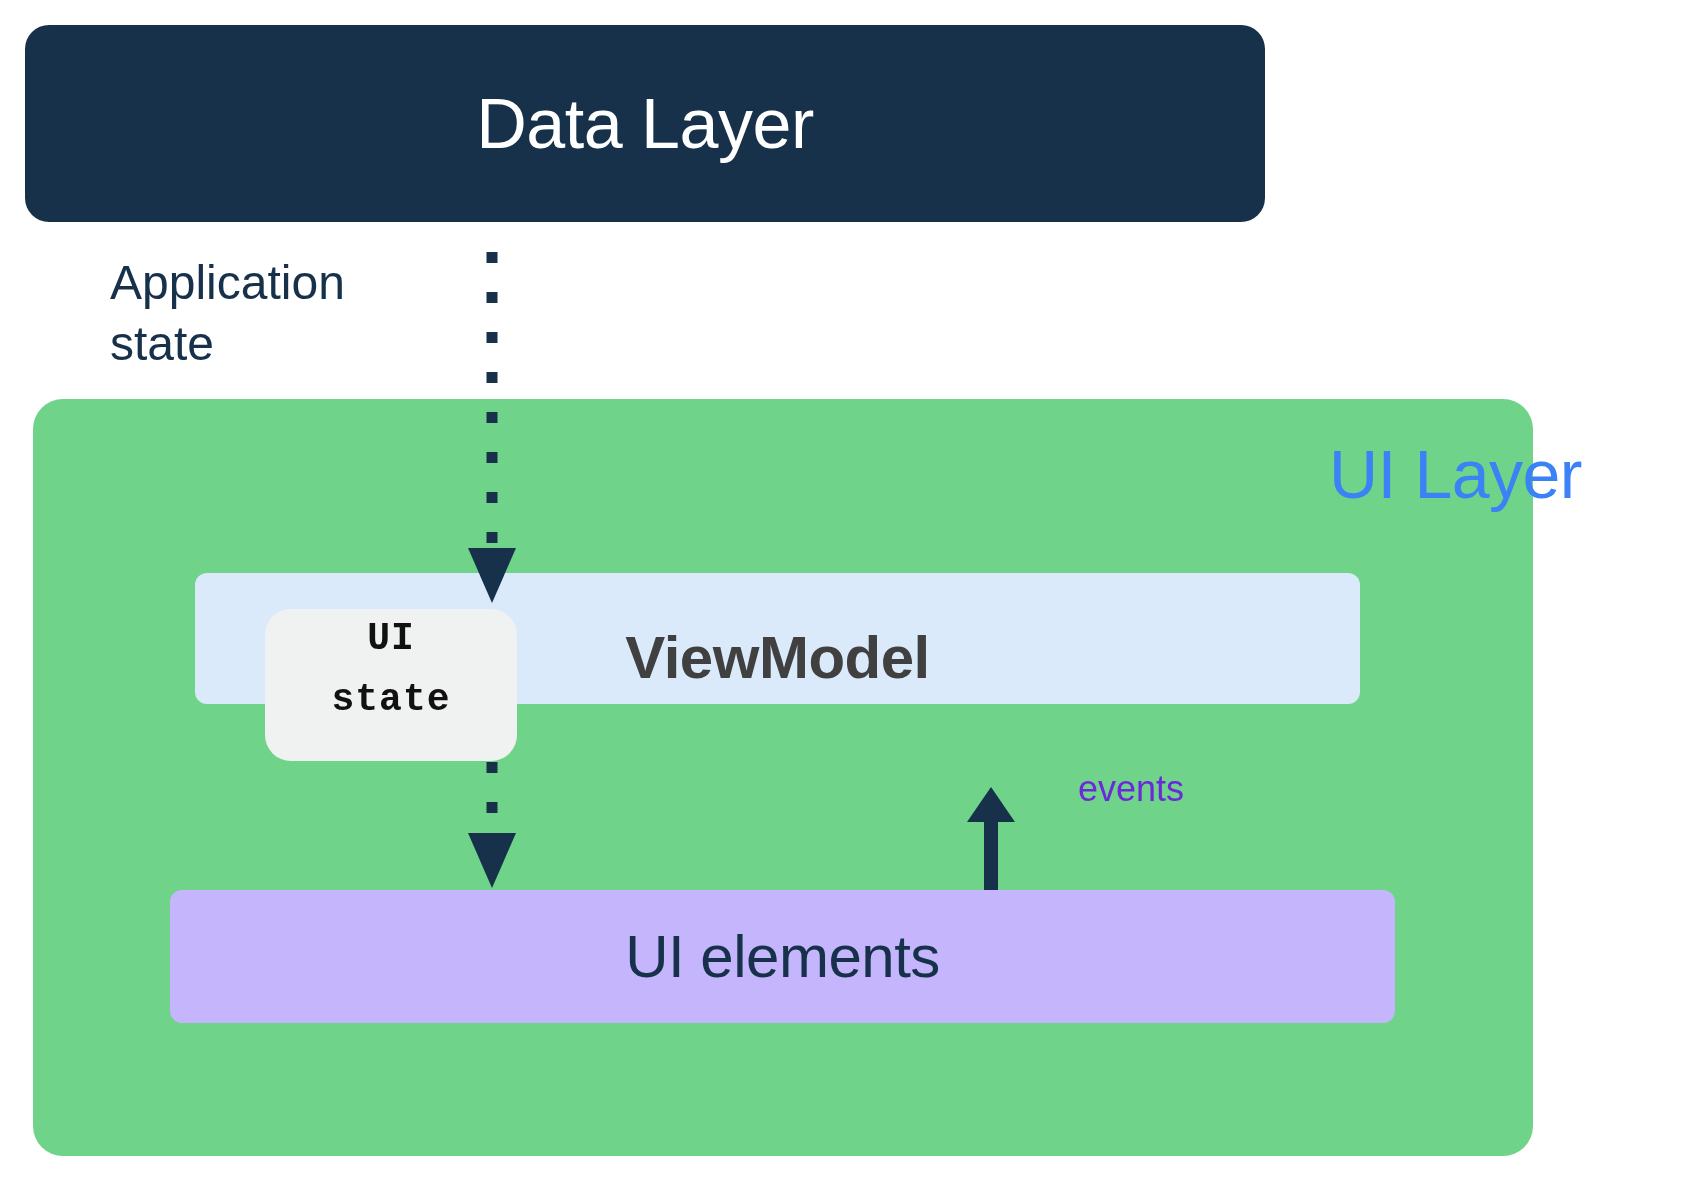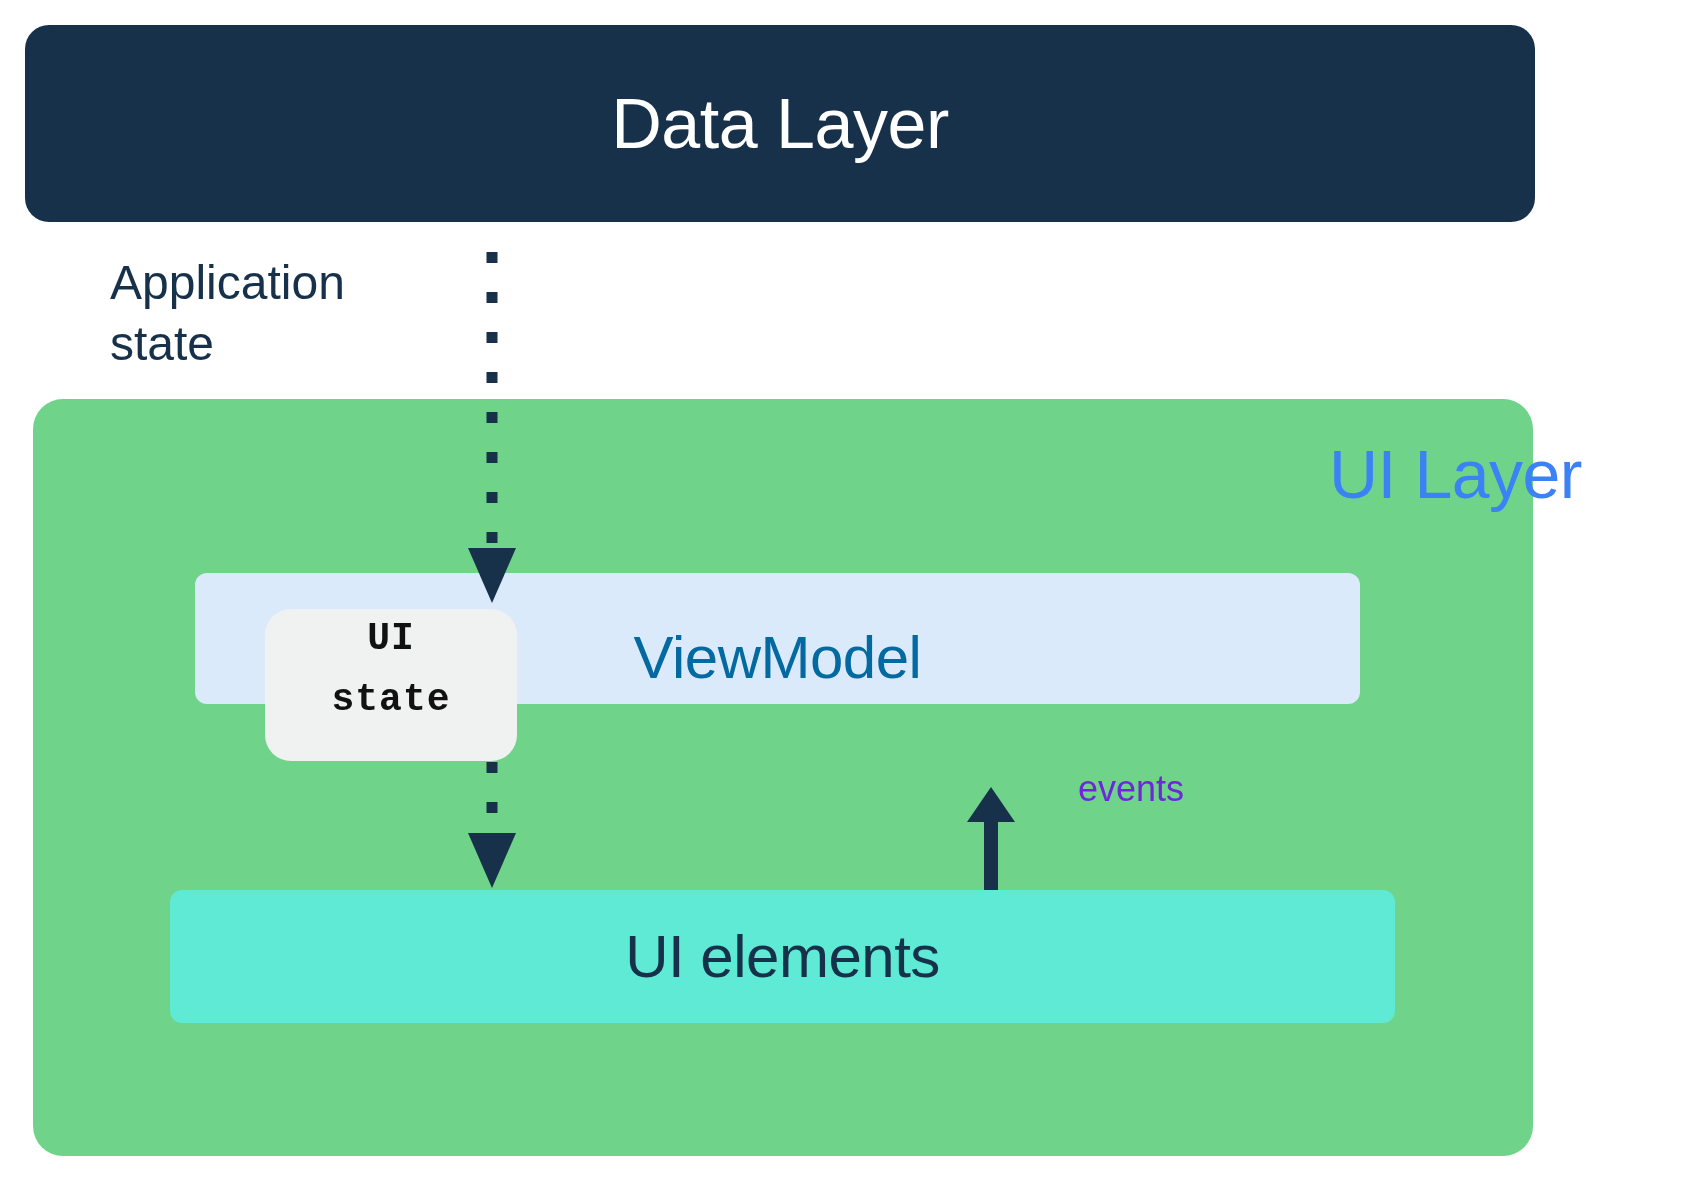--- a/index.html
+++ b/index.html
@@ -16,21 +16,21 @@
     height: 1194px;
     background: #ffffff;
     overflow: hidden;
   }
 
   
   #data-layer-box {
     position: absolute;
     left: 25px;
     top: 25px;
-    width: 1510px;
+    width: 1240px;
     height: 197px;
     background: #17314a;
     border-radius: 24px;
     display: flex;
     align-items: center;
     justify-content: center;
   }
   #data-layer-title {
     color: #ffffff;
     font-size: 70px;
@@ -85,23 +85,23 @@
   }
   #viewmodel-label {
     position: absolute;
     left: 195px;
     top: 573px;
     width: 1165px;
     height: 169px;
     display: flex;
     align-items: center;
     justify-content: center;
-    color: #0369a1;
+    color: #404040;
     font-size: 60px;
-    font-weight: 400;
+    font-weight: 700;
     letter-spacing: -0.5px;
   }
 
   
   #ui-state-box {
     position: absolute;
     left: 265px;
     top: 609px;
     width: 252px;
     height: 152px;
@@ -121,21 +121,21 @@
     letter-spacing: 1px;
   }
 
   
   #ui-elements-box {
     position: absolute;
     left: 170px;
     top: 890px;
     width: 1225px;
     height: 133px;
-    background: #5eead4;
+    background: #c4b5fd;
     border-radius: 12px;
     display: flex;
     align-items: center;
     justify-content: center;
   }
   #ui-elements-label {
     color: #17314a;
     font-size: 60px;
     font-weight: 400;
     letter-spacing: -0.5px;

